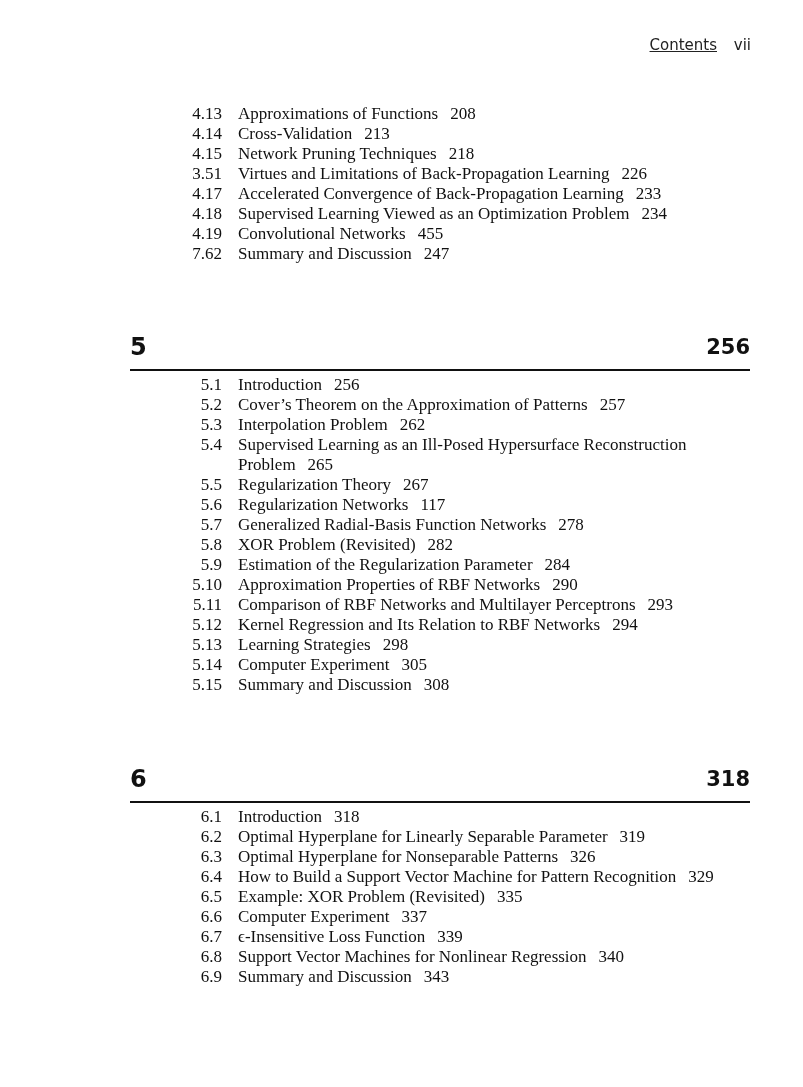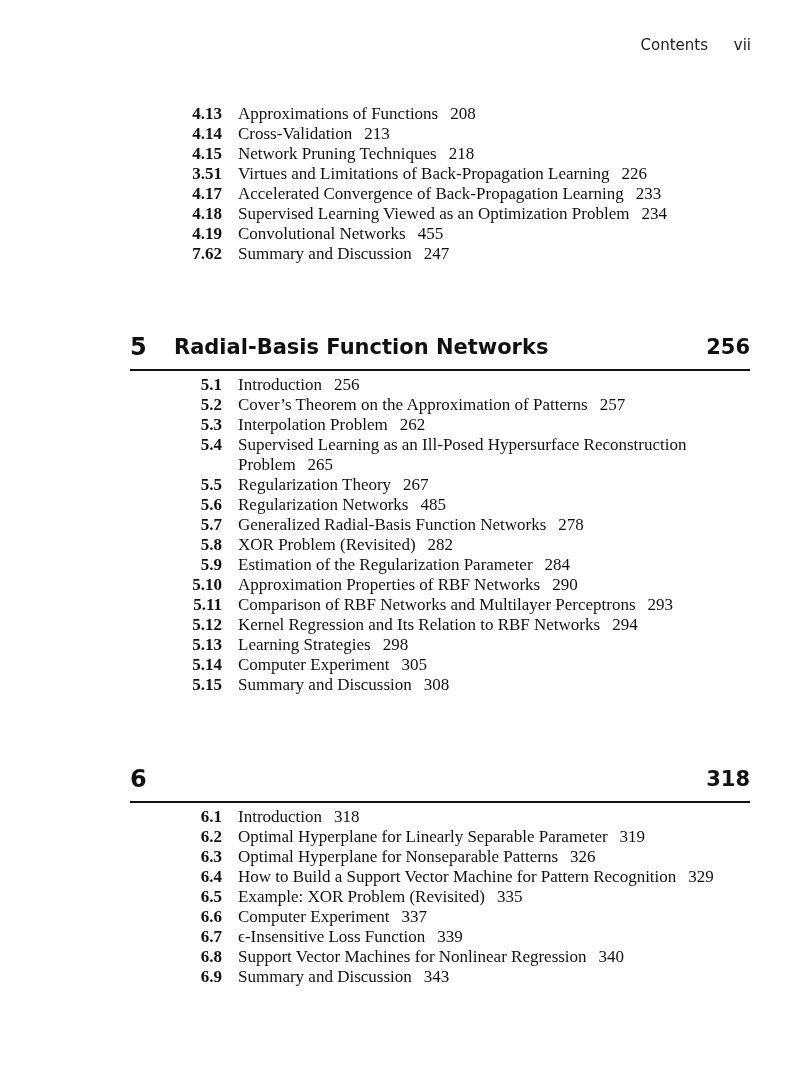--- a/index.html
+++ b/index.html
@@ -1,20 +1,20 @@
 <!DOCTYPE html>
 <html><head>
 <meta charset="utf-8">
 <style>
   html, body { margin:0; padding:0; background:#ffffff; }
   body { width:803px; height:1087px; position:relative; overflow:hidden; color:#111; }
   .header { position:absolute; top:36px; right:52px; font-family:"DejaVu Sans", sans-serif; font-size:15px; color:#222; }
-  .header .hdr-title { margin-right:21px; }
+  .header .hdr-title { margin-right:12px;text-decoration:underline; }
   .entry { position:absolute; font-family:"Liberation Serif", serif; font-size:17px; line-height:20px; white-space:nowrap; }
-  .entry .num { position:absolute; right:calc(100% - 222px); font-weight:bold; text-align:right; }
+  .entry .num { position:absolute; right:calc(100% - 222px); font-weight:normal; text-align:right; }
   .entry .txt { position:absolute; left:238px; }
   .entry .pg { margin-left:12px; }
   .entry .txt2 { position:absolute; left:238px; top:20px; }
   .chapter { position:absolute; left:130px; width:620px; font-family:"DejaVu Sans", sans-serif; font-weight:bold; font-size:21px; }
   .chapter .ch-num { position:absolute; left:0; top:0; font-size:24px; }
   .chapter .ch-title { position:absolute; left:44px; top:2px; }
   .chapter .ch-page { position:absolute; right:0; top:2px; }
   .chapter .rule { position:absolute; left:0; right:0; top:36px; height:2px; background:#111; }
 </style>
 </head>
@@ -53,21 +53,20 @@
     <div class="entry" style="top: 224px; left: 0px; width: 803px;">
       <span class="num">4.19</span>
       <span class="txt"><span>Convolutional Networks</span><span class="pg">455</span></span>
     </div>
     <div class="entry" style="top: 244px; left: 0px; width: 803px;">
       <span class="num">7.62</span>
       <span class="txt"><span>Summary and Discussion</span><span class="pg">247</span></span>
     </div>
     <div class="chapter" style="top: 333px; height: 40px;">
       <span class="ch-num">5</span>
-      <span class="ch-title">Radial-Basis Function Networks</span>
       <span class="ch-page">256</span>
       <div class="rule"></div>
     </div>
     <div class="entry" style="top: 375px; left: 0px; width: 803px;">
       <span class="num">5.1</span>
       <span class="txt"><span>Introduction</span><span class="pg">256</span></span>
     </div>
     <div class="entry" style="top: 395px; left: 0px; width: 803px;">
       <span class="num">5.2</span>
       <span class="txt"><span>Cover’s Theorem on the Approximation of Patterns</span><span class="pg">257</span></span>
@@ -80,21 +79,21 @@
       <span class="num">5.4</span>
       <span class="txt"><span>Supervised Learning as an Ill-Posed Hypersurface Reconstruction</span></span>
       <span class="txt2"><span>Problem</span><span class="pg">265</span></span>
     </div>
     <div class="entry" style="top: 475px; left: 0px; width: 803px;">
       <span class="num">5.5</span>
       <span class="txt"><span>Regularization Theory</span><span class="pg">267</span></span>
     </div>
     <div class="entry" style="top: 495px; left: 0px; width: 803px;">
       <span class="num">5.6</span>
-      <span class="txt"><span>Regularization Networks</span><span class="pg">485</span></span>
+      <span class="txt"><span>Regularization Networks</span><span class="pg">117</span></span>
     </div>
     <div class="entry" style="top: 515px; left: 0px; width: 803px;">
       <span class="num">5.7</span>
       <span class="txt"><span>Generalized Radial-Basis Function Networks</span><span class="pg">278</span></span>
     </div>
     <div class="entry" style="top: 535px; left: 0px; width: 803px;">
       <span class="num">5.8</span>
       <span class="txt"><span>XOR Problem (Revisited)</span><span class="pg">282</span></span>
     </div>
     <div class="entry" style="top: 555px; left: 0px; width: 803px;">

